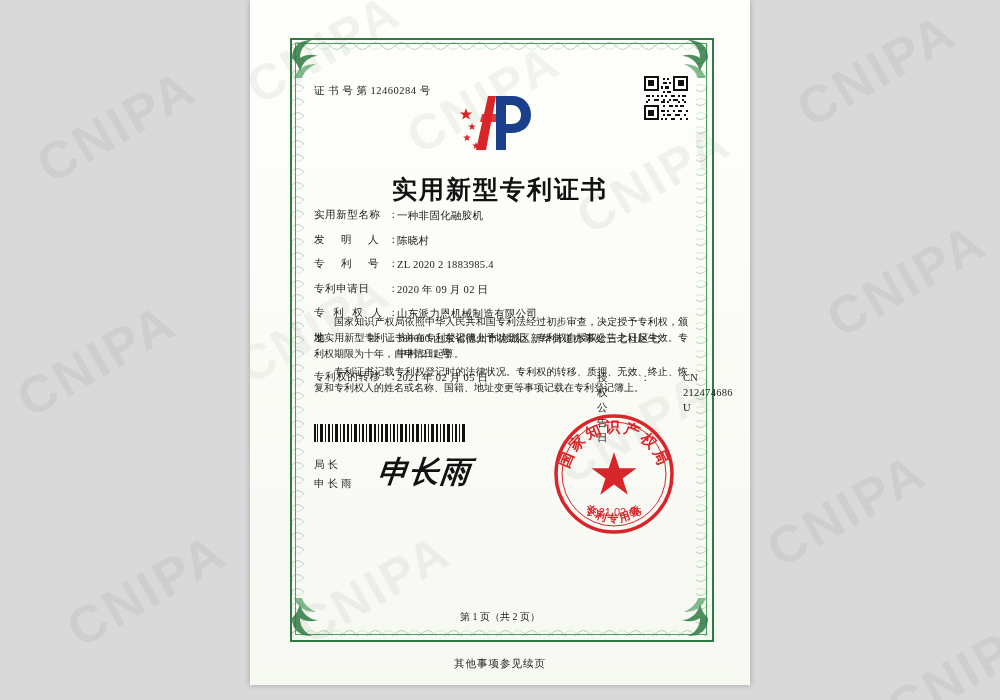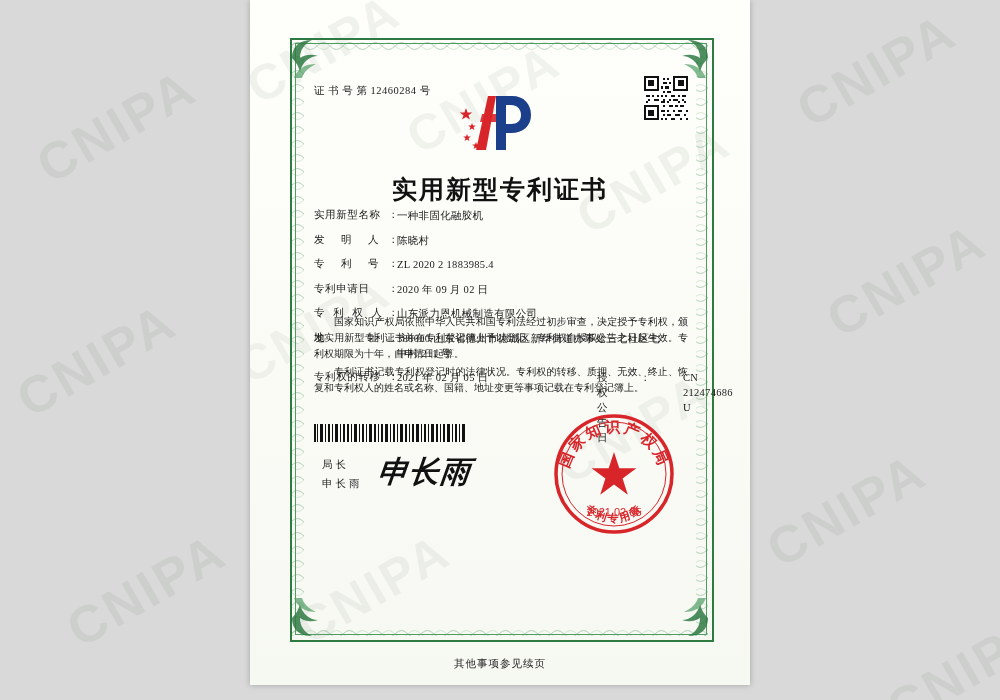--- a/index.html
+++ b/index.html
@@ -90,21 +90,21 @@
     position:absolute;left:24px;top:276px;width:374px;
     font-size:10px;line-height:16px;color:#1a1a1a;text-align:justify;
   }
   .para p{margin:0 0 2px 0;text-indent:2em;}
 
   .barcode{
     position:absolute;left:24px;top:386px;width:152px;height:18px;
   }
 
   .sig-block{position:absolute;left:24px;top:420px;font-size:10.5px;color:#1a1a1a;}
-  .sig-block div{letter-spacing:3px;margin-bottom:5px;margin-left:8px;}
+  .sig-block div{letter-spacing:3px;margin-bottom:5px;}
   .signature{
     position:absolute;left:88px;top:414px;
     font-family:"DejaVu Serif", serif;
     font-size:30px;font-weight:bold;color:#111;
     font-style:italic;letter-spacing:1px;
     transform:skewX(-6deg);
   }
 
   .seal{position:absolute;right:34px;top:374px;width:124px;height:124px;}
 
@@ -385,17 +385,18 @@
         </defs>
         <text font-family="'DejaVu Sans', sans-serif" font-size="15" font-weight="bold" fill="#d8252a" letter-spacing="3">
           <textPath href="#sealArc" startOffset="50%" text-anchor="middle">国家知识产权局</textPath>
         </text>
         <text font-family="'DejaVu Sans', sans-serif" font-size="11" font-weight="bold" fill="#d8252a" letter-spacing="2">
           <textPath href="#sealArcBottom" startOffset="50%" text-anchor="middle">专利专用章</textPath>
         </text>
         <text x="62" y="104" text-anchor="middle" font-family="'Liberation Sans', sans-serif" font-size="11" fill="#d8252a">2021.02.05</text>
       </svg>
 
+      <div class="page-no">第 1 页（共 2 页）</div>
     </div>
 
     <div class="footer-note" style="bottom:14px;">其他事项参见续页</div>
   </div>
 </div>
 
 </body></html>

